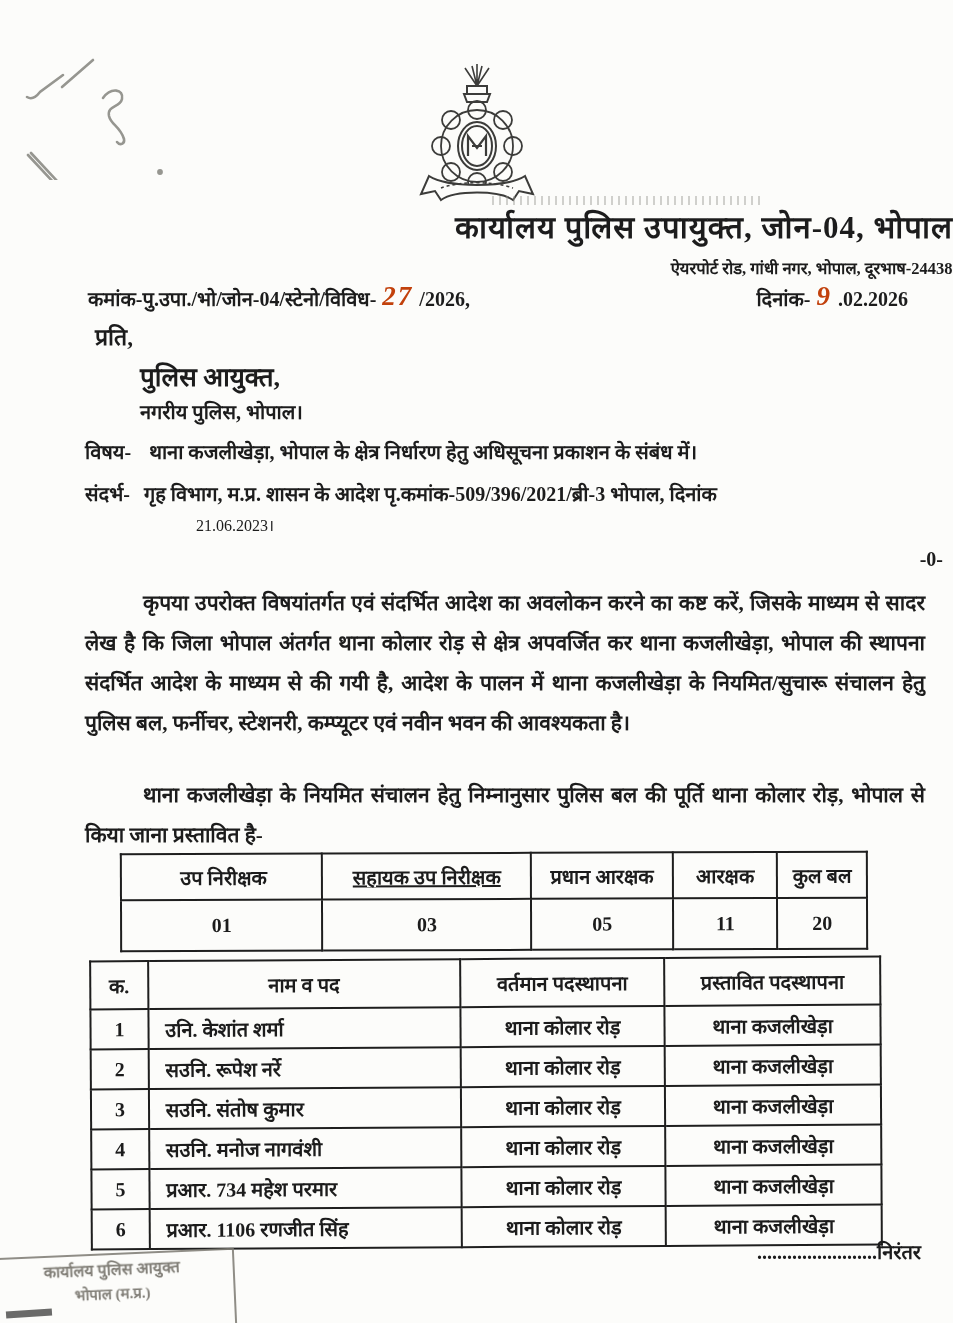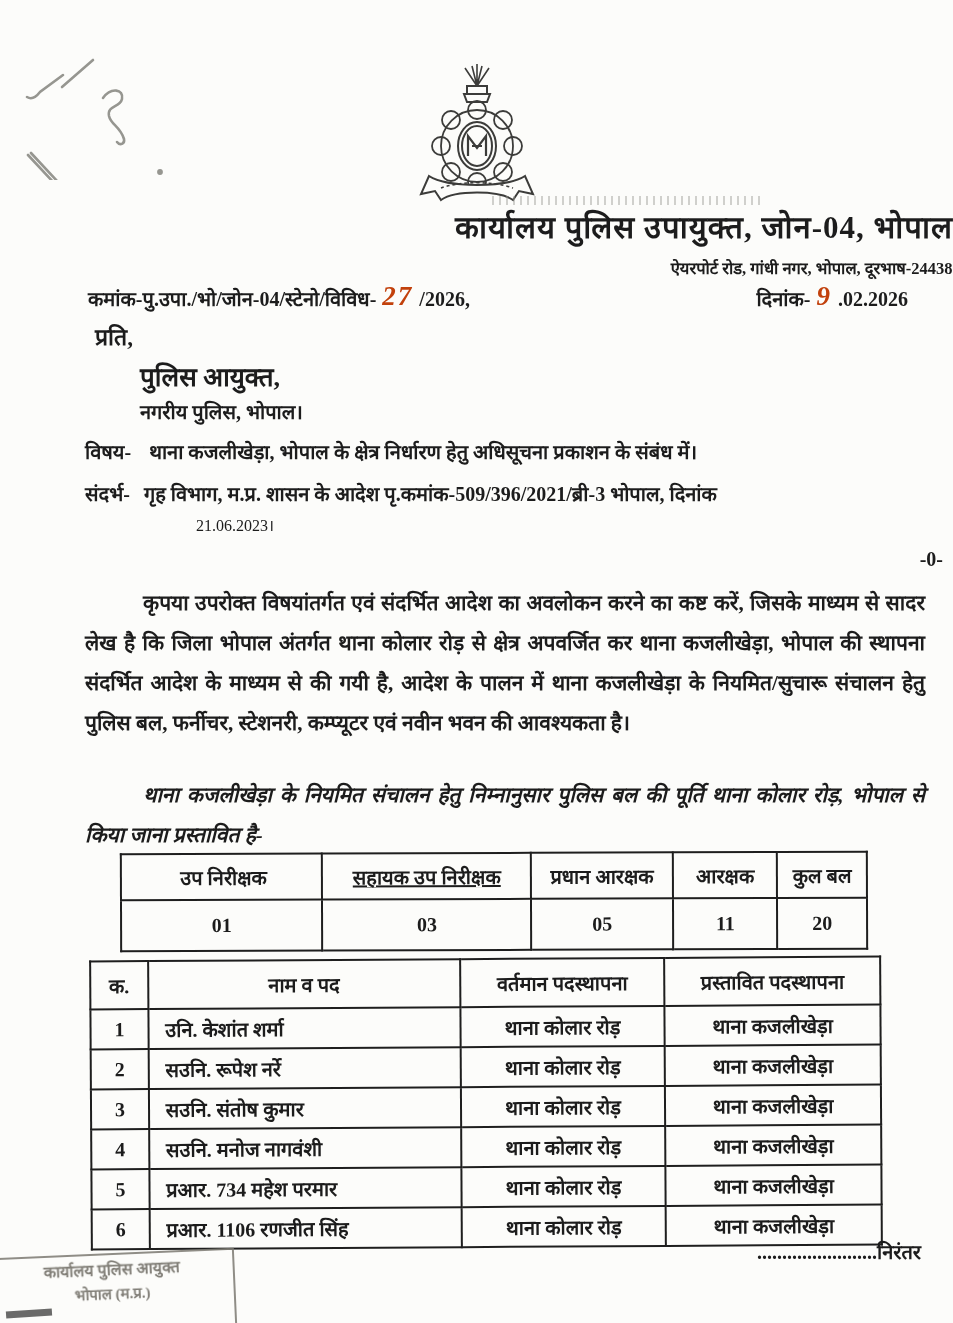--- a/index.html
+++ b/index.html
@@ -34,21 +34,21 @@
   .subject-line{position:absolute;left:85px;top:438px;right:30px;font-size:20px;font-weight:700;display:flex;gap:18px;}
   .reference-line{position:absolute;left:85px;top:480px;right:10px;font-size:20px;font-weight:700;display:flex;gap:14px;}
   .reference-cont{position:absolute;left:160px;top:514px;font-size:16px;font-weight:400;margin-left:36px;}
   .separator{position:absolute;top:548px;left:-10px;width:100%;font-size:20px;font-weight:700;}
   .para{
     position:absolute;left:85px;right:28px;
     font-size:21px;line-height:40px;font-weight:600;
     text-align:justify;text-indent:58px;
   }
   .para1{top:583px;}
-  .para2{top:775px;font-style:italic;}
+  .para2{top:775px;}
   table{border-collapse:collapse;font-size:20px;font-weight:700;}
   td,th{border:2px solid #1e1e1e;text-align:center;vertical-align:middle;padding:0 4px;}
   .table1{position:absolute;left:120px;top:852px;width:748px;transform:rotate(-0.2deg);}
   .table1 th{height:44px;font-size:20px;}
   .table1 td{height:49px;}
   .table2{position:absolute;left:90px;top:958px;width:792px;transform:rotate(-0.35deg);}
   .table2 th{height:46px;}
   .table2 td{height:38px;}
   .table2 td.name{ text-align:left;padding-left:16px;}
   .col-t1-1{width:27%;padding-left:8px;} .col-t1-2{width:28%;text-decoration:underline;} .col-t1-3{width:19%;} .col-t1-4{width:14%;} .col-t1-5{width:12%;}

